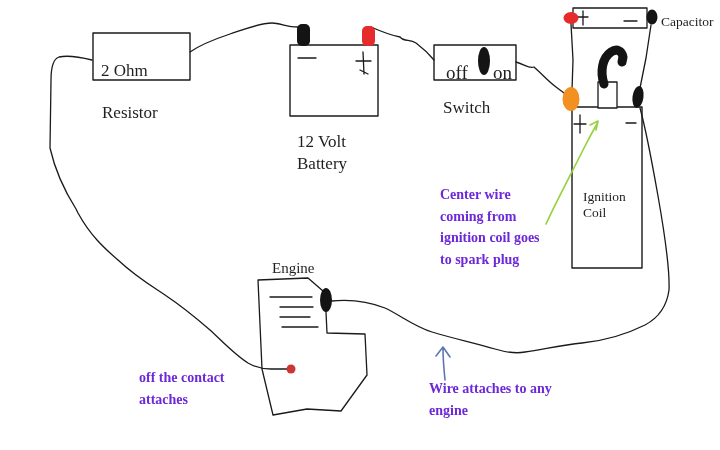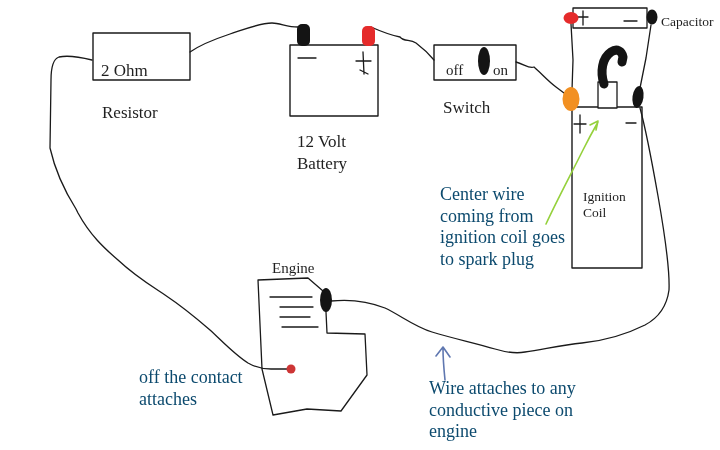--- a/index.html
+++ b/index.html
@@ -5,23 +5,23 @@
   html,body{margin:0;padding:0;background:#ffffff;}
   #stage{
     position:relative;width:720px;height:450px;background:#ffffff;
     font-family:"Liberation Serif","DejaVu Serif",serif;color:#1c1c1c;overflow:hidden;
   }
   #wiring-svg{position:absolute;left:0;top:0;width:720px;height:450px;}
   .lbl{position:absolute;white-space:nowrap;color:#1f1f1f;margin-top:11px;}
   .lbl-big{font-size:17px;}
   .lbl-med{font-size:15px;}
   .lbl-sm{font-size:13.5px;}
-  .note{position:absolute;font-size:18px;line-height:21.6px;color:#0c4a6e;}
+  .note{position:absolute;font-size:14px;line-height:21.6px;color:#6d28d9;font-weight:bold;}
   .note div{white-space:nowrap;}
-  .switch-word{font-size:15px;}
+  .switch-word{font-size:19px;}
 </style>
 </head>
 <body>
 
 <div id="stage">
 
   <svg id="wiring-svg" viewBox="0 0 720 450">
     <g fill="none" stroke="#1a1a1a" stroke-width="1.3" stroke-linecap="round" stroke-linejoin="round">
 
       <path d="M92,60 C80,57 68,55 59,57 C53,59 51,68 51,80 L50,148
@@ -115,17 +115,16 @@
     <div>to spark plug</div>
   </div>
 
   <div class="note" style="left:139px;top:367px;">
     <div>off the contact</div>
     <div>attaches</div>
   </div>
 
   <div class="note" style="left:429px;top:378px;">
     <div>Wire attaches to any</div>
-    <div>conductive piece on</div>
     <div>engine</div>
   </div>
 
 </div>
 
 </body></html>

